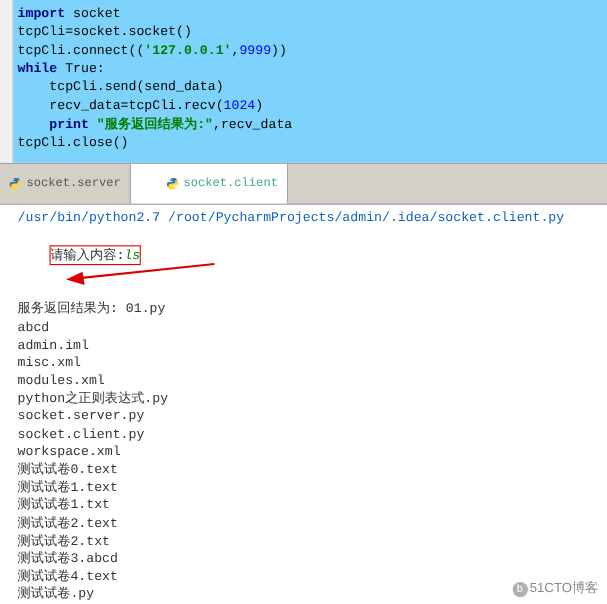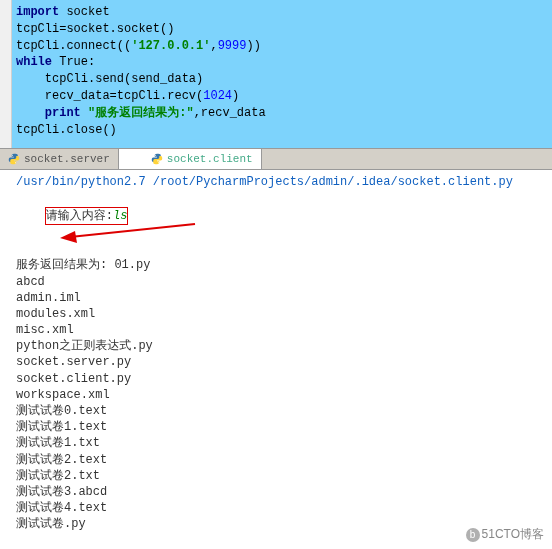--- a/index.html
+++ b/index.html
@@ -4,21 +4,21 @@
 <style>
 * { margin: 0; padding: 0; box-sizing: border-box; }
 body { font-family: Consolas, Monaco, "Courier New", monospace; font-size: 12px; background: #fff; width: 552px; }
 .code-area { background: #7dd3fc; padding: 4px 0 4px 16px; line-height: 1.4; position: relative; }
 .code-line { white-space: pre; }
 .gutter-bar { position: absolute; left: 0; top: 0; bottom: 0; width: 12px; background: #f0f0f0; border-right: 1px solid #d0d0d0; }
 .kw { color: #000080; font-weight: bold; }
 .str { color: #008000; font-weight: bold; }
 .num { color: #0000ff; text-align: right; }
 .plain { color: #000; }
-.tab-bar { background: #d4d0c8; border-top: 1px solid #999; border-bottom: 1px solid #999; display: flex; height: 22px; align-items: stretch; }
+.tab-bar { background: #d4d0c8; border-top: 1px solid #999; border-bottom: 1px solid #999; display: flex; height: 38px; align-items: stretch; }
 .tab { display: flex; align-items: center; padding: 0 8px; border-right: 1px solid #999; font-size: 11px; gap: 4px; cursor: pointer; }
 .tab.inactive { background: #d4d0c8; color: #555; }
 .tab.active { background: #fff; color: #4a8; padding-left: 32px; }
 .tab-icon { width: 12px; height: 12px; }
 .console { padding: 4px 8px 8px 16px; line-height: 1.35; font-size: 12px; }
 .console-line { white-space: pre; color: #333; }
 .cmd-path { color: #1060c0; }
 .red-box { border: 1px solid #d00; padding: 0 0; display: inline-block; }
 .cmd-input { color: #008000; font-style: italic; }
 .arrow-wrap { position: relative; display: inline-block; width: 150px; height: 14px; vertical-align: middle; }
@@ -70,22 +70,22 @@
       <svg width="150" height="30" style="position:absolute;left:10px;top:-5px" viewBox="0 0 150 30">
           <line x1="140" y1="3" x2="15" y2="16" stroke="#d00" stroke-width="2"></line>
           <polygon points="5,17 20,10 22,22" fill="#d00"></polygon>
         </svg>
     </span>
   </div>
   <div class="console-line">服务返回结果为: 01.py</div>
   <div id="output-lines">
       <div class="console-line">abcd</div>
       <div class="console-line">admin.iml</div>
+      <div class="console-line">misc.xml</div>
       <div class="console-line">modules.xml</div>
-      <div class="console-line">misc.xml</div>
       <div class="console-line">python之正则表达式.py</div>
       <div class="console-line">socket.server.py</div>
       <div class="console-line">socket.client.py</div>
       <div class="console-line">workspace.xml</div>
       <div class="console-line">测试试卷0.text</div>
       <div class="console-line">测试试卷1.text</div>
       <div class="console-line">测试试卷1.txt</div>
       <div class="console-line">测试试卷2.text</div>
       <div class="console-line">测试试卷2.txt</div>
       <div class="console-line">测试试卷3.abcd</div>

